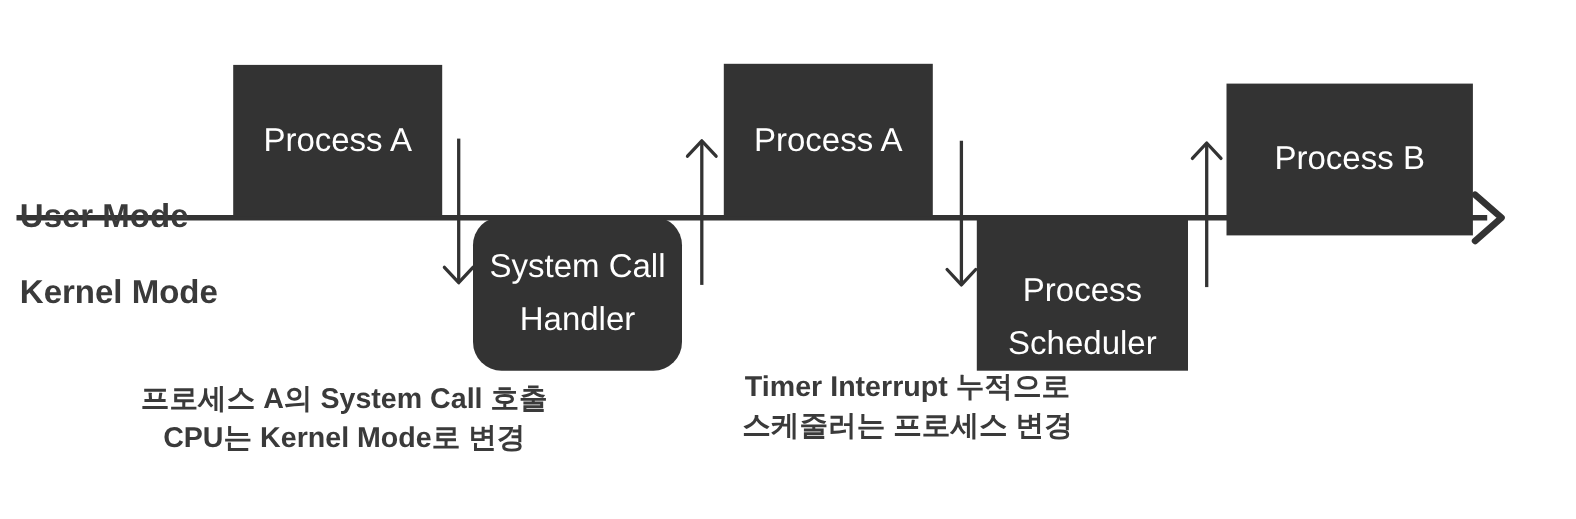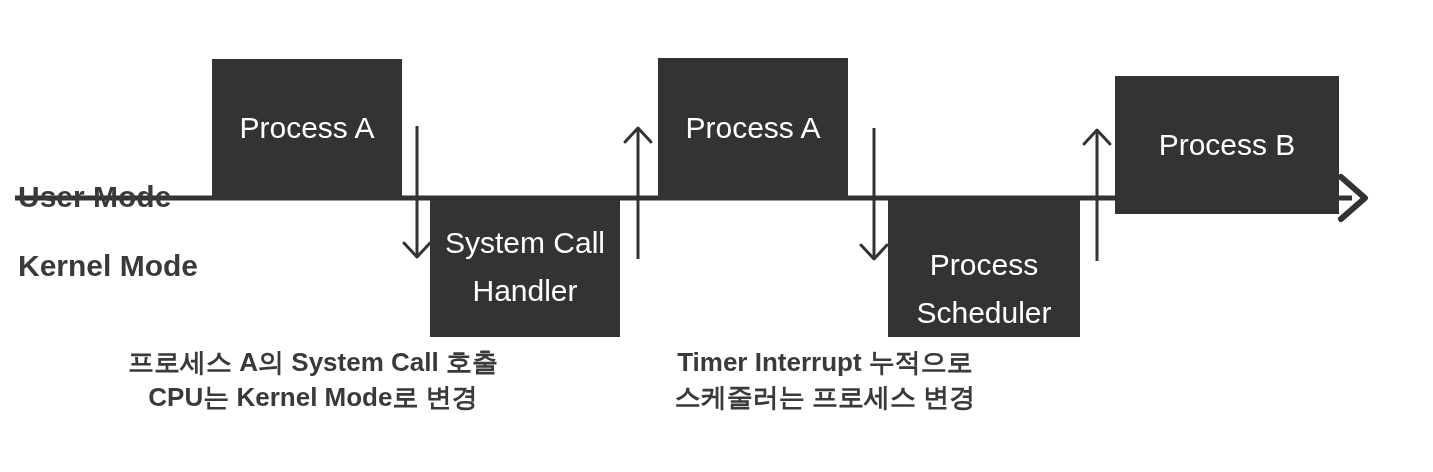--- a/index.html
+++ b/index.html
@@ -35,35 +35,35 @@
     position:absolute;
     background:var(--box-fill);
     color:var(--box-text);
     display:flex;flex-direction:column;
     align-items:center;justify-content:center;
     font-size:30px;font-weight:400;
     text-align:center;
     line-height:1.6;
   }
   .box-1{left:212px;top:59px;width:190px;height:138px;}
-  .box-2{left:430px;top:197px;width:190px;height:140px;}
+  .box-2{left:430px;top:197px;width:190px;height:140px;border-radius:26px;}
   .box-3{left:658px;top:58px;width:190px;height:139px;}
   .box-4{left:888px;top:197px;width:192px;height:140px;justify-content:flex-end;}
   .box-5{left:1115px;top:76px;width:224px;height:138px;}
   .annotation{
     position:absolute;
     width:420px;
     text-align:center;
     font-size:26px;font-weight:700;
     line-height:35px;
     color:var(--label-color);
     white-space:nowrap;
   }
   .annotation.first{left:103px;top:345px;}
-  .annotation.second{left:615px;top:345px;}
+  .annotation.second{left:615px;top:334px;}
 </style>
 </head>
 <body>
 
 <div class="stage">
 
   <svg class="arrow-layer" viewBox="0 0 1433 472" xmlns="http://www.w3.org/2000/svg">
 
     <g>
       <line x1="15" y1="198" x2="1352" y2="198" stroke="#333333" stroke-width="5"></line>

